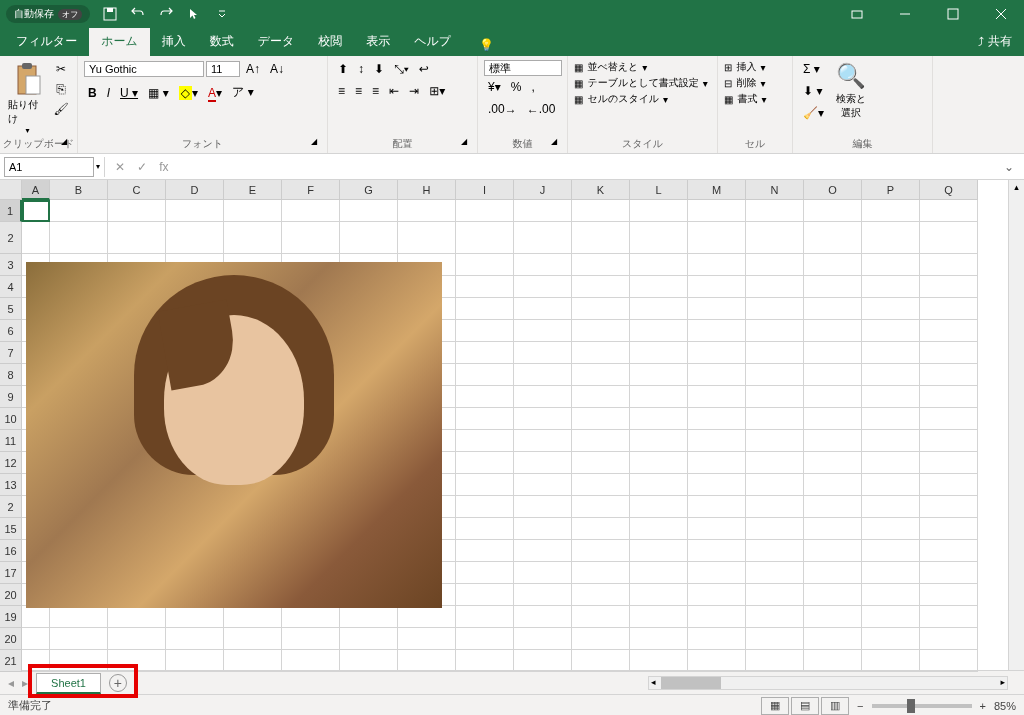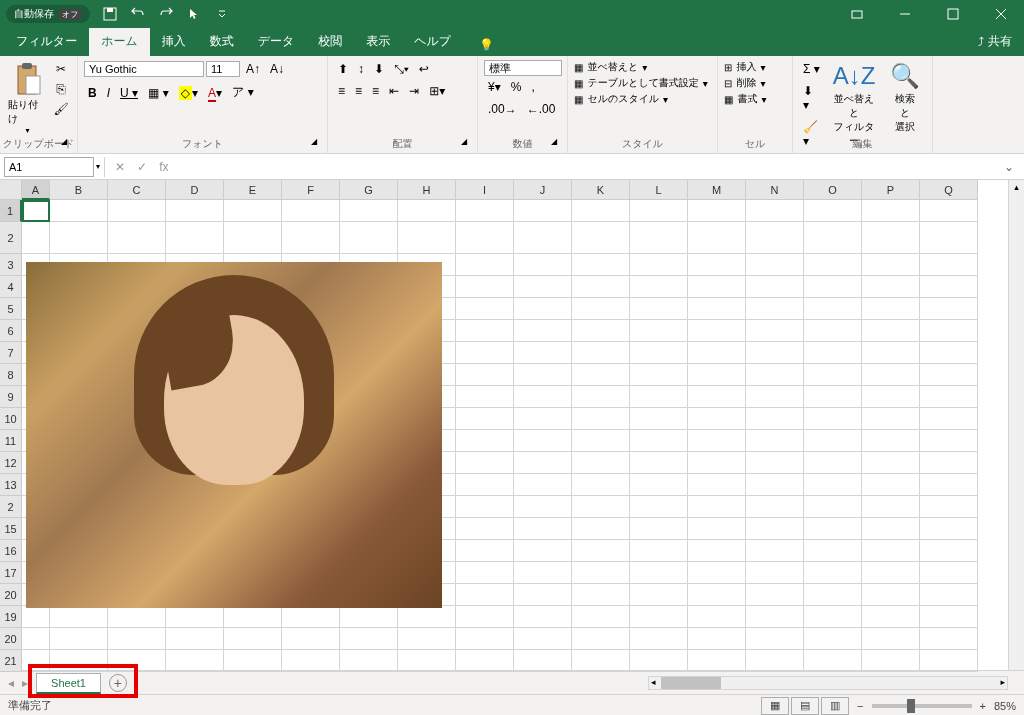--- a/index.html
+++ b/index.html
@@ -284,25 +284,20 @@
     </div>
     <div class="ribbon-group-label">セル</div>
   </div>
 
   <div class="ribbon-group" style="width:140px">
     <div class="ribbon-content">
       <div class="small-stack" style="gap:4px">
         <div class="icon-btn">Σ ▾</div>
         <div class="icon-btn">⬇ ▾</div>
         <div class="icon-btn">🧹▾</div>
-      </div>
-      <div class="large-btn">
-        <span class="large-btn-icon" style="color:#2e75b6">A↓Z</span>
-        <span class="large-btn-label" style="white-space:pre-line;text-align:center">並べ替えと
-フィルター</span>
       </div>
       <div class="large-btn">
         <span class="large-btn-icon">🔍</span>
         <span class="large-btn-label" style="white-space:pre-line;text-align:center">検索と
 選択</span>
       </div>
     </div>
     <div class="ribbon-group-label">編集</div>
   </div>
 </div>

